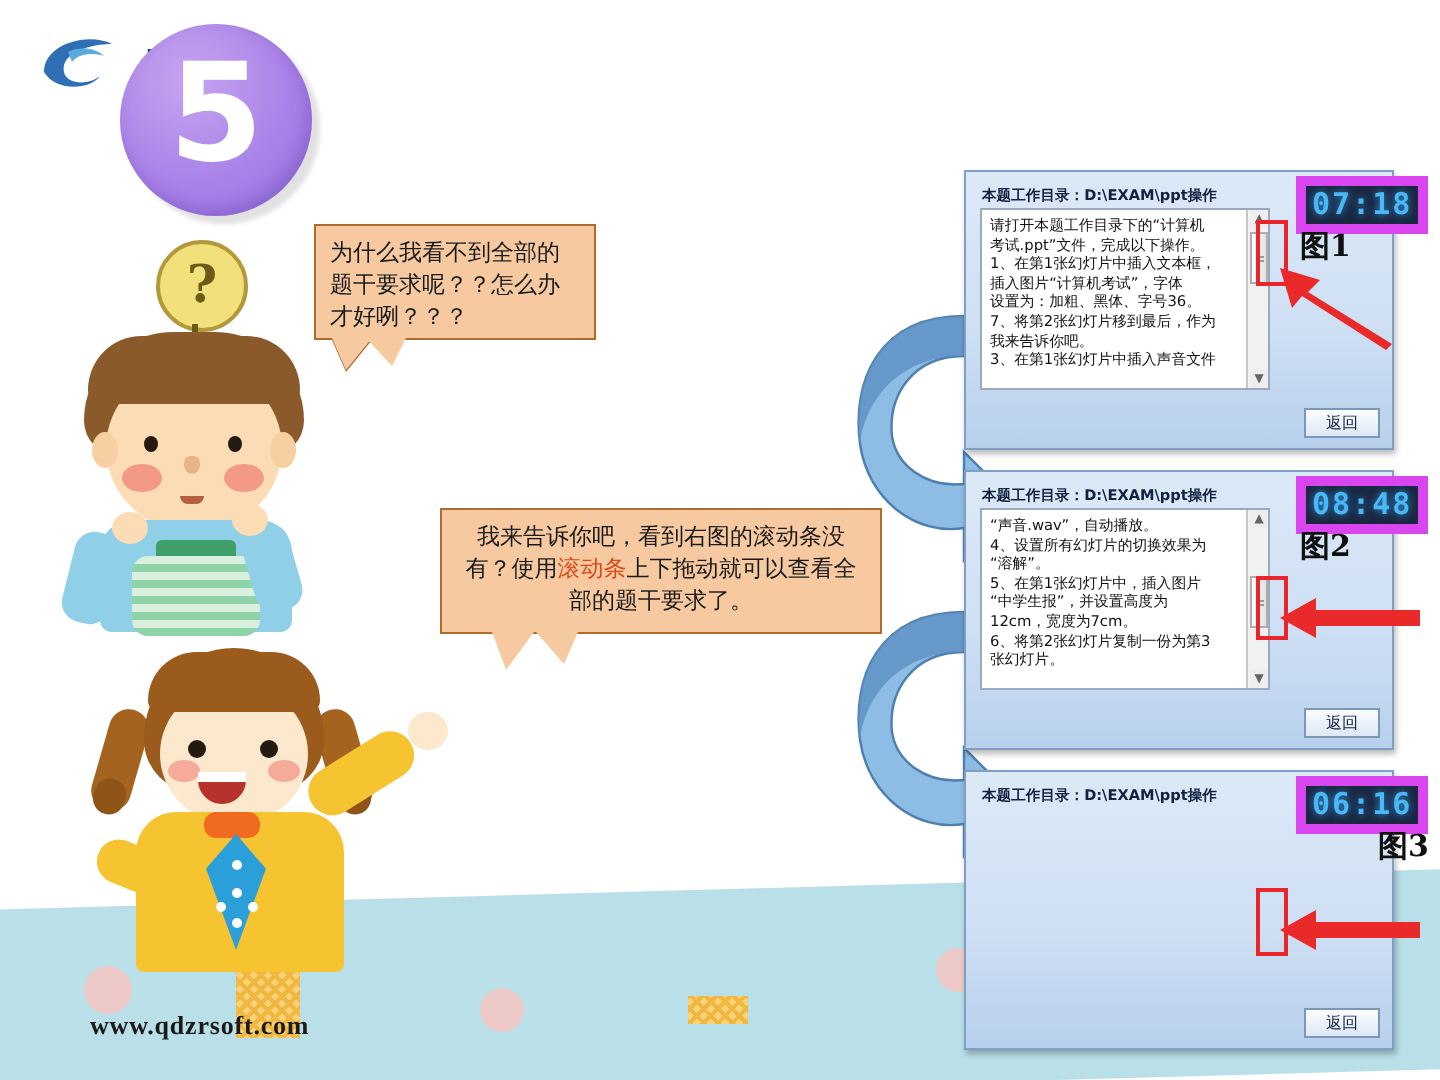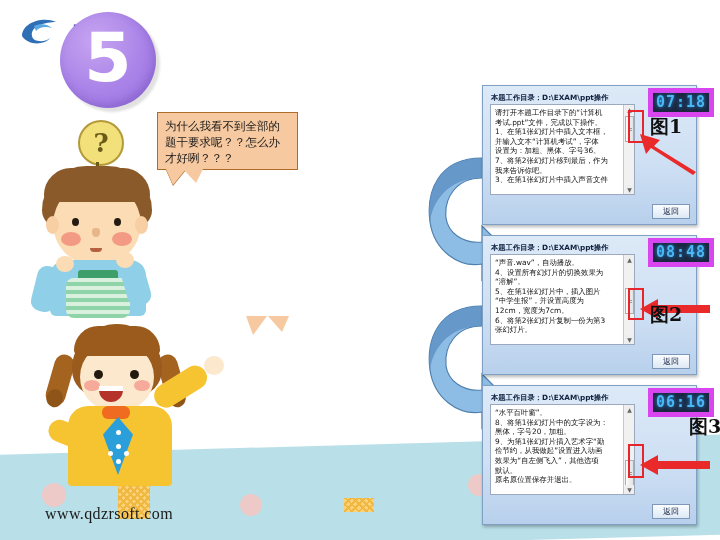--- a/index.html
+++ b/index.html
@@ -17,21 +17,21 @@
     transform:rotate(-1.6deg);
     transform-origin:left top;
   }
   .band-dot{position:absolute;border-radius:50%;background:#f6c5c2;opacity:.85;}
   .waffle{position:absolute;background:
       repeating-linear-gradient(45deg,#f0b840 0 2px,transparent 2px 5px),
       repeating-linear-gradient(-45deg,#f0b840 0 2px,transparent 2px 5px),
       #fbd277;}
   .url{
     position:absolute;left:45px;top:505px;font-family:"Liberation Serif","DejaVu Serif",serif;
-    font-size:16px;color:#1a1a1a;letter-spacing:.4px;font-weight:normal;text-align:right;
+    font-size:13px;color:#1a1a1a;letter-spacing:.4px;font-weight:bold;text-align:right;
   }
 
   
   .logo{position:absolute;left:18px;top:14px;width:96px;height:36px;}
   .logo-zh{position:absolute;left:55px;top:6px;font-size:21px;font-weight:bold;
       color:#2e3192;font-family:"DejaVu Sans",sans-serif;letter-spacing:-1px;}
   .logo-sub{position:absolute;left:56px;top:26px;font-size:6px;color:#3a3a7a;letter-spacing:1px;}
 
   
   .badge-shadow{
@@ -160,21 +160,21 @@
   }
   .timer{
     position:absolute;background:#1a2740;border:5px solid #d946ef;
     padding:1px 3px;box-sizing:border-box;
     font-family:"DejaVu Sans Mono","Liberation Mono",monospace;
     font-size:15px;font-weight:bold;color:#49b8f5;letter-spacing:1px;
     text-shadow:0 0 4px #2f93dd;line-height:17px;
   }
   .fig-label{
     position:absolute;font-family:"DejaVu Serif","Liberation Serif",serif;
-    font-size:19px;font-weight:bold;color:#101010;white-space:nowrap;
+    font-size:15px;font-weight:bold;color:#101010;white-space:nowrap;
   }
   .ret-btn{
     position:absolute;width:38px;height:15px;
     background:linear-gradient(180deg,#fbfdff,#dde8f5);
     border:1px solid #7d97b8;box-sizing:border-box;
     font-size:8px;color:#102040;text-align:center;line-height:14px;
     font-family:"DejaVu Sans","Liberation Sans",sans-serif;
   }
   .red-arrow{position:absolute;}
 </style>
@@ -256,40 +256,43 @@
     <div class="g-handup"></div>
     <div class="g-armleft"></div>
   </div>
 
   <div class="bubble" id="bubble1">
     <span>为什么我看不到全部的题干要求呢？？怎么办才好咧？？？</span>
   </div>
   <div class="tail" id="b1tail"></div>
   <div class="tail" id="b1tail2"></div>
 
+  <div class="bubble" id="bubble2">
+    <span>我来告诉你吧，看到右图的滚动条没有？使用</span><span class="hl">滚动条</span><span>上下拖动就可以查看全部的题干要求了。</span>
+  </div>
   <div class="tail" id="b2tail"></div>
   <div class="tail" id="b2tail2"></div>
 
   <svg class="curve-arrow" style="left:424px;top:152px;" width="86" height="130" viewBox="0 0 86 130">
     <path d="M58 6 C14 6, 2 40, 6 70 C10 98, 34 116, 58 112 L58 128 L84 100 L58 74 L58 90 C38 92, 24 80, 22 66 C20 46, 32 26, 58 26 Z" fill="#8dbde4" stroke="#4e7fae" stroke-width="1.2"></path>
     <path d="M58 6 C14 6, 2 40, 6 70 C8 52, 22 26, 58 26 Z" fill="#5f92c4" opacity="0.85"></path>
   </svg>
 
   <svg class="curve-arrow" style="left:424px;top:300px;" width="86" height="130" viewBox="0 0 86 130">
     <path d="M58 6 C14 6, 2 40, 6 70 C10 98, 34 116, 58 112 L58 128 L84 100 L58 74 L58 90 C38 92, 24 80, 22 66 C20 46, 32 26, 58 26 Z" fill="#8dbde4" stroke="#4e7fae" stroke-width="1.2"></path>
     <path d="M58 6 C14 6, 2 40, 6 70 C8 52, 22 26, 58 26 Z" fill="#5f92c4" opacity="0.85"></path>
   </svg>
 
   <div class="panel" style="left:482px;top:85px;">
     <div class="panel-dir">本题工作目录：D:\EXAM\ppt操作</div>
     <div class="panel-text">
       <div>请打开本题工作目录下的“计算机</div>
       <div>考试.ppt”文件，完成以下操作。</div>
       <div>1、在第1张幻灯片中插入文本框，</div>
-      <div>并输入文本“计算机考试”，字体</div>
+      <div>插入图片“计算机考试”，字体</div>
       <div>设置为：加粗、黑体、字号36。</div>
       <div>7、将第2张幻灯片移到最后，作为</div>
       <div>我来告诉你吧。</div>
       <div>3、在第1张幻灯片中插入声音文件</div>
       <div class="sb">
         <div class="sb-up">▲</div>
         <div class="sb-thumb" style="top:11px;"></div>
         <div class="sb-dn">▼</div>
       </div>
     </div>
@@ -319,39 +322,24 @@
         <div class="sb-dn">▼</div>
       </div>
     </div>
     <div class="ret-btn" style="left:169px;top:118px;">返回</div>
   </div>
   <div class="hl-box" style="left:628px;top:288px;width:16px;height:32px;"></div>
   <svg class="red-arrow" style="left:638px;top:296px;" width="74" height="26" viewBox="0 0 74 26">
     <path d="M2 13 L20 3 L20 9 L72 9 L72 17 L20 17 L20 23 Z" fill="#ea2a2a"></path>
   </svg>
   <div class="timer" style="left:648px;top:238px;">08:48</div>
-  <div class="fig-label" style="left:650px;top:264px;margin-top:38px;">图2</div>
+  <div class="fig-label" style="left:650px;top:264px;">图2</div>
 
   <div class="panel" style="left:482px;top:385px;">
     <div class="panel-dir">本题工作目录：D:\EXAM\ppt操作</div>
-    <div class="panel-text">
-      <div>“水平百叶窗”。</div>
-      <div>8、将第1张幻灯片中的文字设为：</div>
-      <div>黑体，字号20，加粗。</div>
-      <div>9、为第1张幻灯片插入艺术字“勤</div>
-      <div>俭节约，从我做起”设置进入动画</div>
-      <div>效果为“自左侧飞入”，其他选项</div>
-      <div>默认。</div>
-      <div>原名原位置保存并退出。</div>
-      <div class="sb">
-        <div class="sb-up">▲</div>
-        <div class="sb-thumb" style="top:55px;"></div>
-        <div class="sb-dn">▼</div>
-      </div>
-    </div>
     <div class="ret-btn" style="left:169px;top:118px;">返回</div>
   </div>
   <div class="hl-box" style="left:628px;top:444px;width:16px;height:34px;"></div>
   <svg class="red-arrow" style="left:638px;top:452px;" width="74" height="26" viewBox="0 0 74 26">
     <path d="M2 13 L20 3 L20 9 L72 9 L72 17 L20 17 L20 23 Z" fill="#ea2a2a"></path>
   </svg>
   <div class="timer" style="left:648px;top:388px;">06:16</div>
   <div class="fig-label" style="left:689px;top:414px;">图3</div>
 
 </div>

